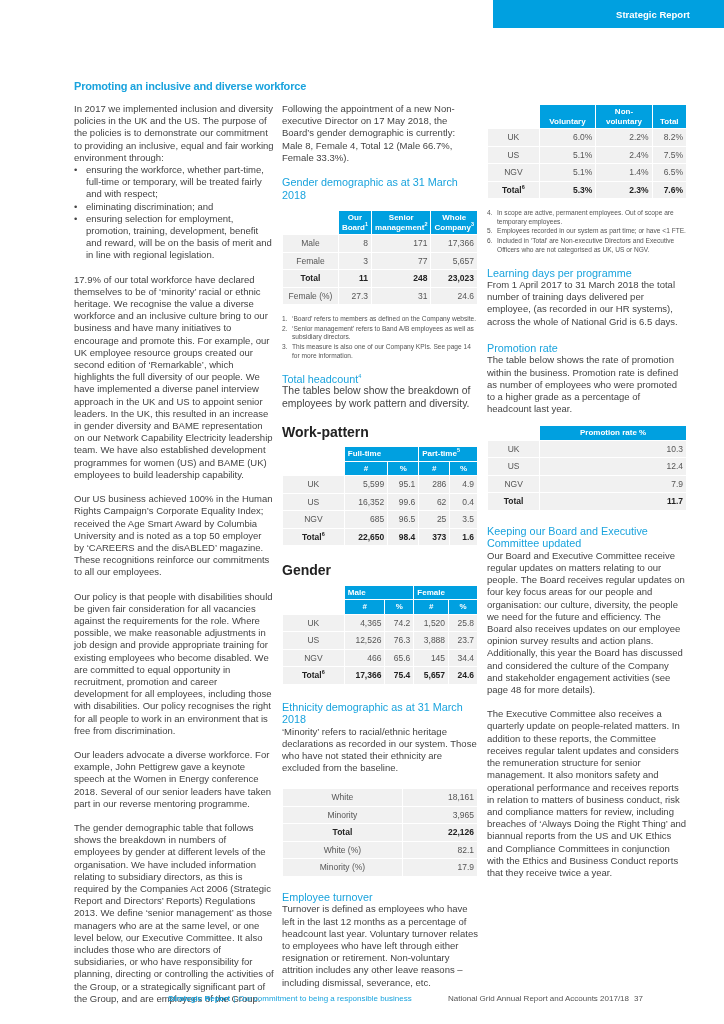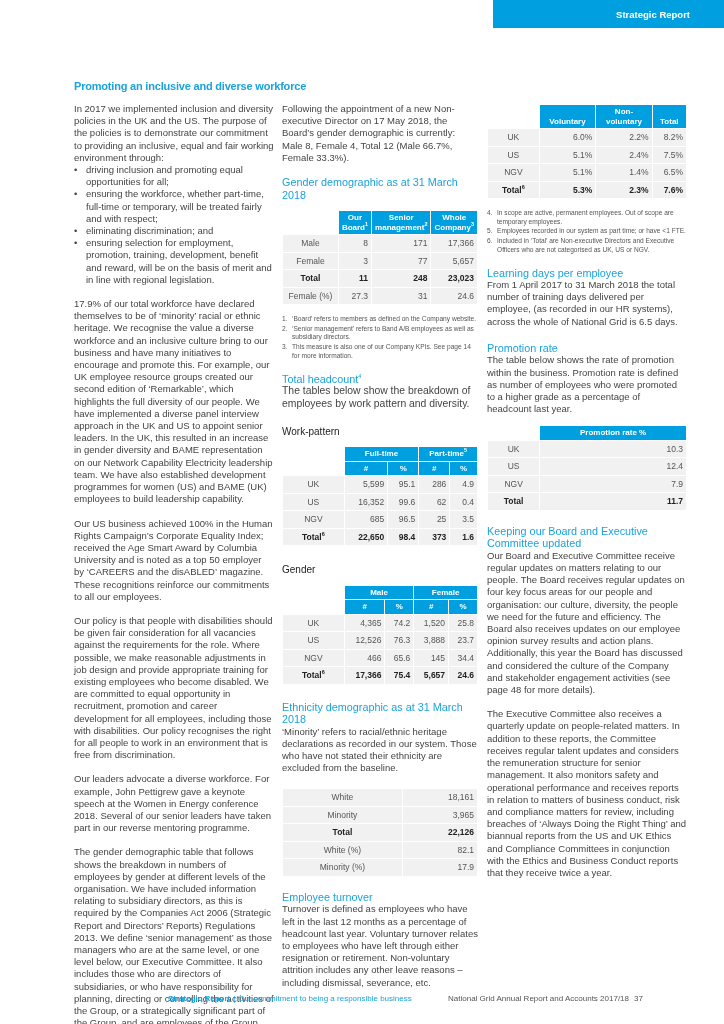--- a/index.html
+++ b/index.html
@@ -10,25 +10,25 @@
   .title { position: absolute; left: 74px; top: 80px; font-size: 11px; font-weight: bold; color: #1aa3dd; letter-spacing: -0.2px; }
   .col { position: absolute; top: 103px; font-size: 9.5px; line-height: 12.2px; color: #444; }
   .c1 { left: 74px; width: 200px; }
   .c2 { left: 282px; width: 196px; }
   .c3 { left: 487px; width: 200px; top: 104px; }
   p { margin-bottom: 12px; }
   ul { list-style: none; margin-bottom: 12px; }
   ul li { position: relative; padding-left: 12px; }
   ul li:before { content: "•"; position: absolute; left: 0; top: 0; color: #444; }
   h3 { font-size: 10.8px; font-weight: normal; color: #1aa3dd; line-height: 12.5px; }
-  h4 { font-size: 10px; font-weight: normal; color: #222; margin-bottom: 8px; }
+  h4 { font-size: 14px; font-weight: bold; color: #222; margin-bottom: 8px; }
   table { border-collapse: separate; border-spacing: 1px 1px; width: 100%; font-size: 8.5px; }
   th { background: #00a0e0; color: #fff; font-weight: bold; text-align: center; padding: 2px 3px; line-height: 9.5px; font-size: 8px; }
   th.blank { background: transparent; }
-  th.center { text-align: center; }
+  th.center { text-align: left; }
   td { background: #f1f1f1; padding: 2px 3px; text-align: right; color: #555; line-height: 12.5px; height: 16.5px; }
   td.label { text-align: center; }
   tr.total td { font-weight: bold; color: #222; }
   sup { font-size: 5.5px; vertical-align: super; line-height: 0; }
   .notes { font-size: 6.6px; line-height: 8.7px; color: #555; margin: 10px 0 12px 0; }
   .notes div { position: relative; padding-left: 10px; margin-bottom: 1px; }
   .notes div span.n { position: absolute; left: 0; }
   .footer { position: absolute; top: 994px; left: 168px; width: 520px; font-size: 8px; color: #555; }
   .footer .sec { color: #1aa3dd; font-weight: bold; }
   .footer .sub { color: #1aa3dd; }
@@ -41,21 +41,20 @@
 
 <div class="band">
   <span>Strategic Report</span>
 </div>
 
 <h1 class="title">Promoting an inclusive and diverse workforce</h1>
 
 <div class="col c1">
   <p style="margin-bottom:0">In 2017 we implemented inclusion and diversity policies in the UK and the US. The purpose of the policies is to demonstrate our commitment to providing an inclusive, equal and fair working environment through:</p>
   <ul>
-    <li>driving inclusion and promoting equal opportunities for all;</li>
     <li>ensuring the workforce, whether part-time, full-time or temporary, will be treated fairly and with respect;</li>
     <li>eliminating discrimination; and</li>
     <li>ensuring selection for employment, promotion, training, development, benefit and reward, will be on the basis of merit and in line with regional legislation.</li>
   </ul>
   <p>17.9% of our total workforce have declared themselves to be of ‘minority’ racial or ethnic heritage. We recognise the value a diverse workforce and an inclusive culture bring to our business and have many initiatives to encourage and promote this. For example, our UK employee resource groups created our second edition of ‘Remarkable’, which highlights the full diversity of our people. We have implemented a diverse panel interview approach in the UK and US to appoint senior leaders. In the UK, this resulted in an increase in gender diversity and BAME representation on our Network Capability Electricity leadership team. We have also established development programmes for women (US) and BAME (UK) employees to build leadership capability.</p>
   <p>Our US business achieved 100% in the Human Rights Campaign’s Corporate Equality Index; received the Age Smart Award by Columbia University and is noted as a top 50 employer by ‘CAREERS and the disABLED’ magazine. These recognitions reinforce our commitments to all our employees.</p>
   <p>Our policy is that people with disabilities should be given fair consideration for all vacancies against the requirements for the role. Where possible, we make reasonable adjustments in job design and provide appropriate training for existing employees who become disabled. We are committed to equal opportunity in recruitment, promotion and career development for all employees, including those with disabilities. Our policy recognises the right for all people to work in an environment that is free from discrimination.</p>
   <p>Our leaders advocate a diverse workforce. For example, John Pettigrew gave a keynote speech at the Women in Energy conference 2018. Several of our senior leaders have taken part in our reverse mentoring programme.</p>
   <p>The gender demographic table that follows shows the breakdown in numbers of employees by gender at different levels of the organisation. We have included information relating to subsidiary directors, as this is required by the Companies Act 2006 (Strategic Report and Directors’ Reports) Regulations 2013. We define ‘senior management’ as those managers who are at the same level, or one level below, our Executive Committee. It also includes those who are directors of subsidiaries, or who have responsibility for planning, directing or controlling the activities of the Group, or a strategically significant part of the Group, and are employees of the Group.</p>
 </div>
@@ -272,21 +271,21 @@
           <td>7.6%</td>
         </tr>
       </tbody>
   </table>
   <div class="notes">
       <div><span class="n">4.</span><span>In scope are active, permanent employees. Out of scope are temporary employees.</span></div>
       <div><span class="n">5.</span><span>Employees recorded in our system as part time; or have &lt;1 FTE.</span></div>
       <div><span class="n">6.</span><span>Included in ‘Total’ are Non-executive Directors and Executive Officers who are not categorised as UK, US or NGV.</span></div>
     </div>
 
-  <h3>Learning days per employee</h3>
+  <h3>Learning days per programme</h3>
   <p style="margin-bottom:14px">From 1 April 2017 to 31 March 2018 the total number of training days delivered per employee, (as recorded in our HR systems), across the whole of National Grid is 6.5 days.</p>
 
   <h3>Promotion rate</h3>
   <p style="margin-bottom:10px">The table below shows the rate of promotion within the business. Promotion rate is defined as number of employees who were promoted to a higher grade as a percentage of headcount last year.</p>
   <table>
     <thead>
       <tr>
         <th class="blank" style="width:26%"></th>
         <th>Promotion rate %</th>
       </tr>

